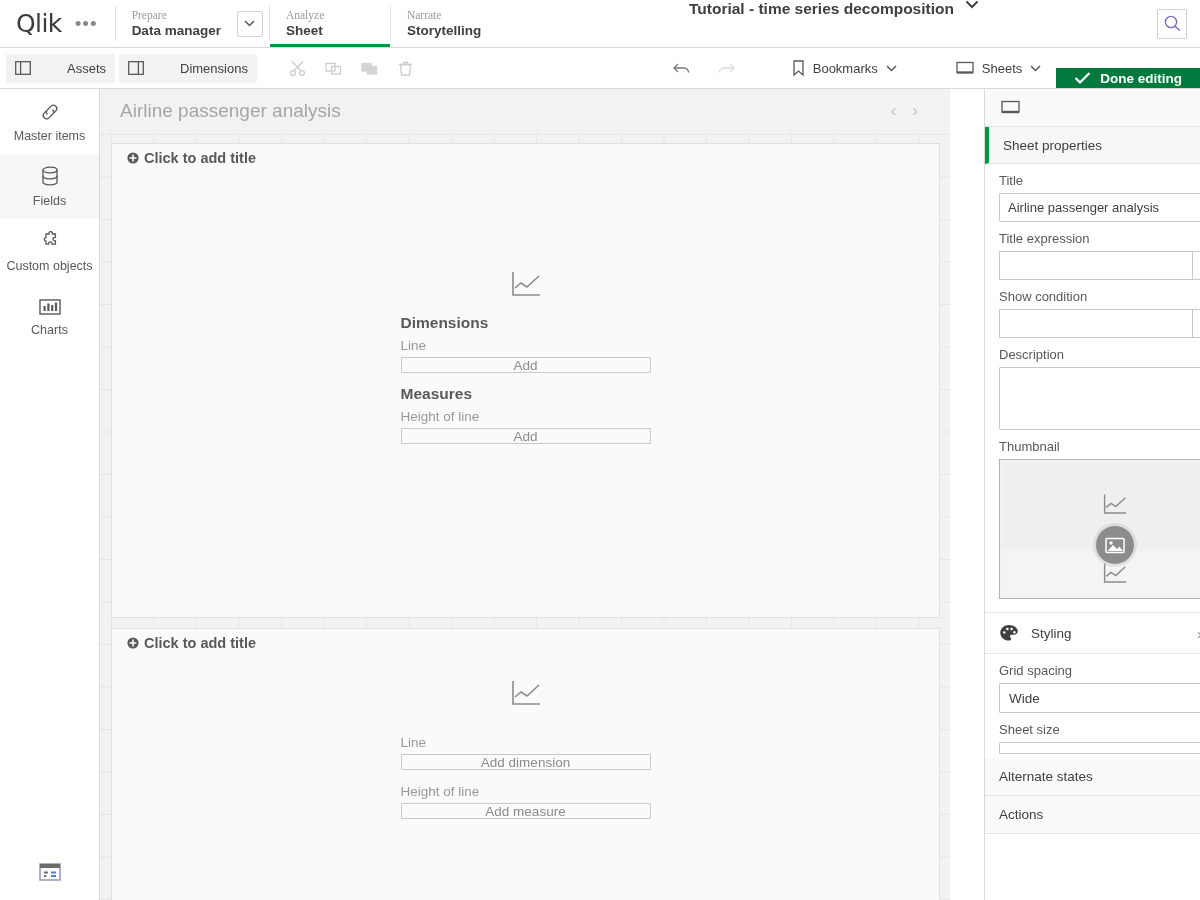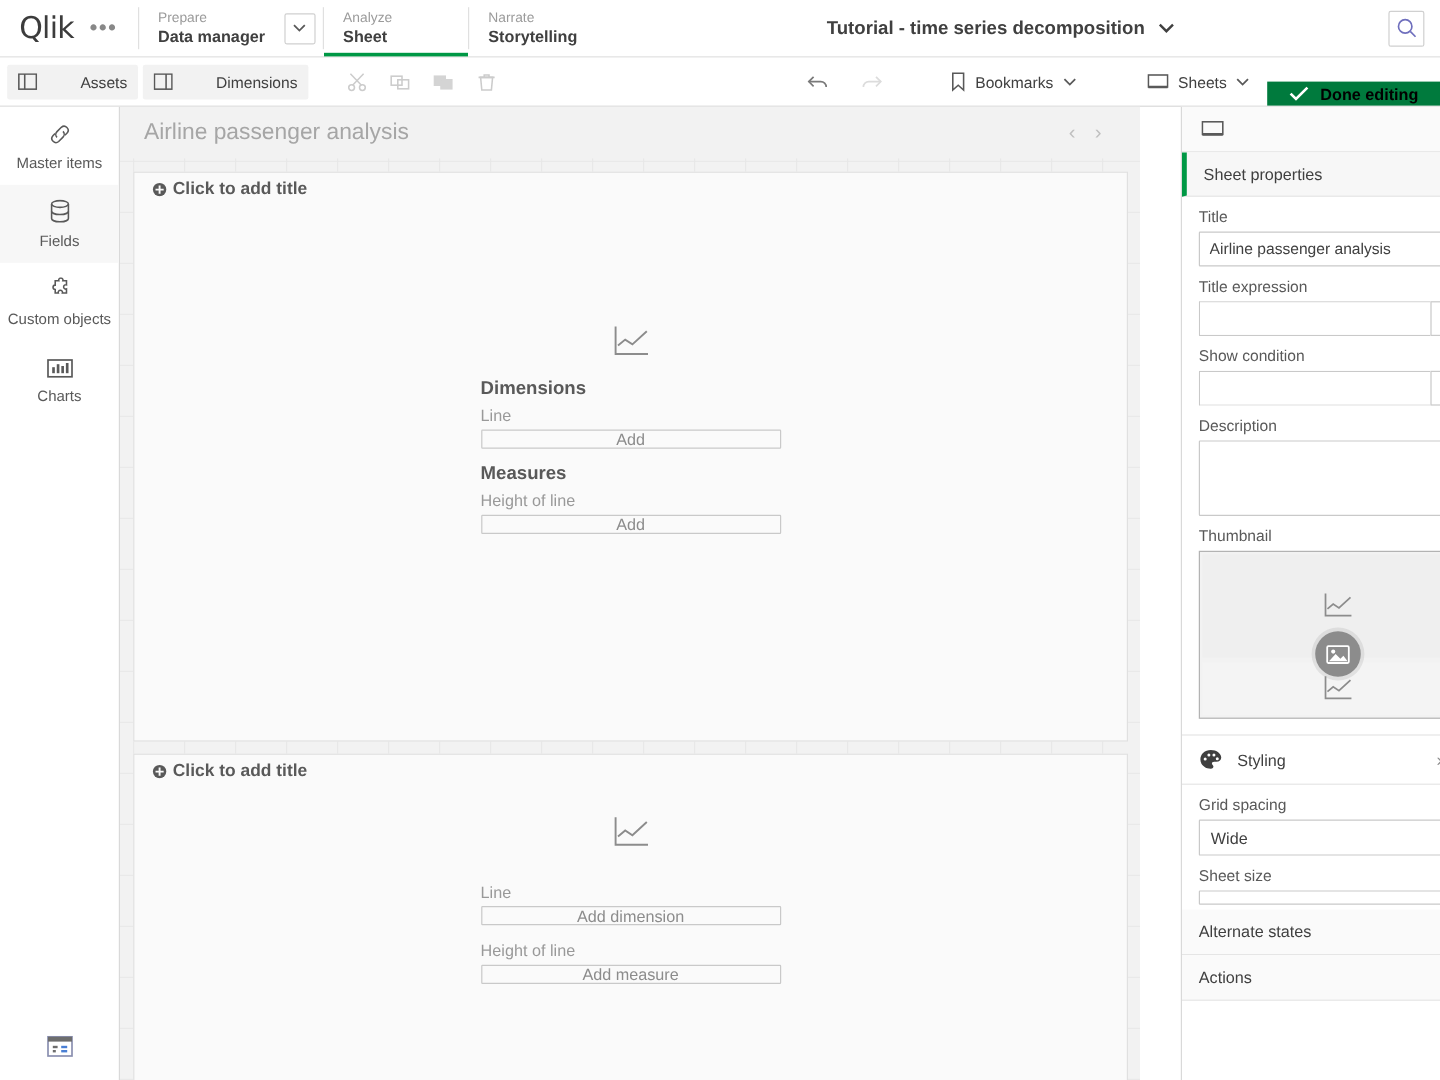--- a/index.html
+++ b/index.html
@@ -29,33 +29,33 @@
   }
   .dots-btn {
     font-size: 19px; color: #888; letter-spacing: 1px;
     line-height: 1; cursor: pointer; padding: 2px 3px;
   }
   .nav-sep { width: 1px; background: #e0e0e0; margin: 6px 0; }
   .nav-item {
     position: relative; display: flex; flex-direction: column;
     justify-content: center; padding: 0 16px; min-width: 120px; cursor: pointer;
   }
-  .nav-kicker { font-size: 11.5px; color: #9b9b9b; line-height: 14px; }
+  .nav-kicker { font-size: 11.5px; color: #9b9b9b; line-height: 14px; font-family: Liberation Serif, serif; }
   .nav-label { font-size: 13.5px; color: #404040; line-height: 17px; font-weight: 600;}
   .nav-item.active::after {
     content: ""; position: absolute; left: 0; right: 0; bottom: 0;
     height: 3px; background: #009845;
   }
   .nav-caret-btn {
     align-self: center; width: 26px; height: 26px; border: 1px solid #d0d0d0;
     border-radius: 2px; background: #fff; display: flex; align-items: center;
     justify-content: center; margin-right: 6px; cursor: pointer;
   }
   .doc-title-zone {
-    flex: 1; display: flex; align-items: center; justify-content: center; gap: 11px;
+    flex: 1; display: flex; justify-content: center; gap: 11px;
     cursor: pointer;
   }
   .doc-title { font-size: 15.5px; color: #404040; font-weight: 600; }
   .topbar-right {
     display: flex; align-items: center; padding-right: 13px;
   }
   .search-btn {
     width: 30px; height: 30px; border: 1px solid #d0d0d0; border-radius: 2px;
     background: #fff; display: flex; align-items: center; justify-content: center;
     cursor: pointer;
@@ -81,21 +81,21 @@
   }
   .tb-spacer { flex: 1; }
   .tb-right { display: flex; align-items: stretch; }
   .tb-right-inner { display: flex; align-items: center; gap: 12px; padding-right: 6px; }
   .tb-menu {
     display: flex; align-items: center; gap: 8px; height: 29px; padding: 0 9px;
     cursor: pointer; font-size: 13px; color: #404040; border-radius: 2px;
   }
   .done-btn {
     display: flex; align-items: center; gap: 9px;
-    background: #007a3d; color: #000000; padding: 0 18px; cursor: pointer;
+    background: #007a3d; color: #ffffff; padding: 0 18px; cursor: pointer;
     font-size: 13.5px; font-weight: 600; margin-top: 20px;
   }
 
   
   .sidebar {
     position: absolute; left: 0; top: 89px; width: 100px; height: 811px;
     background: #fff; border-right: 1px solid #d9d9d9;
     display: flex; flex-direction: column;
   }
   .side-item {

